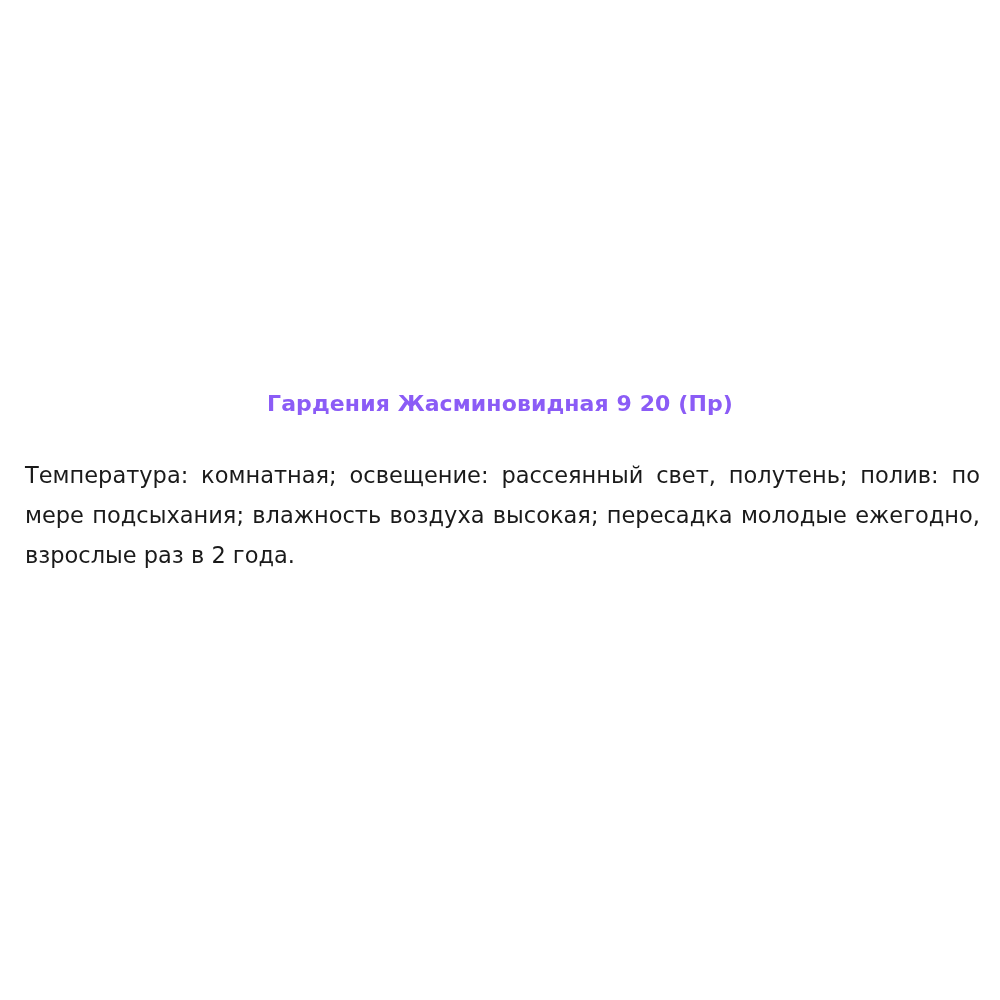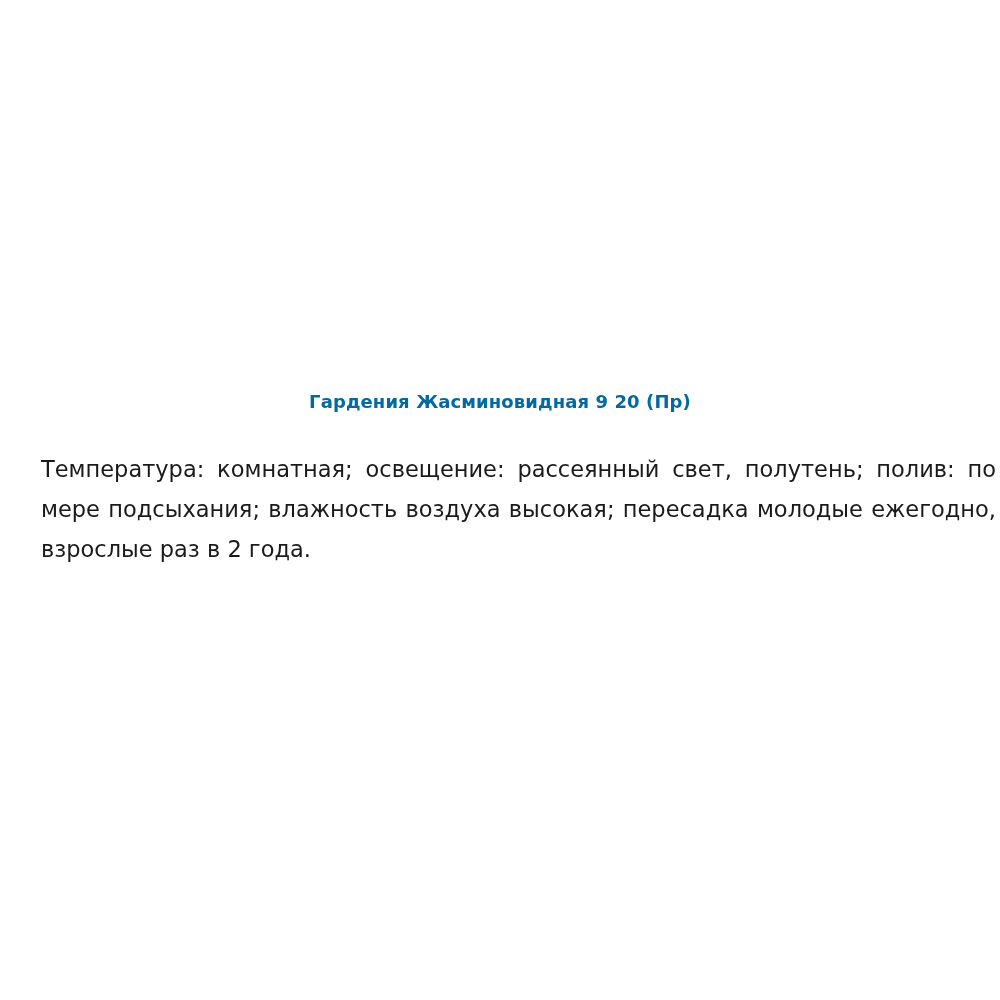--- a/index.html
+++ b/index.html
@@ -20,35 +20,35 @@
     height: 1000px;
     box-sizing: border-box;
   }
   .content {
     position: absolute;
     left: 25px;
     top: 390px;
     width: 950px;
   }
   .product-title {
-    font-size: 18px;
+    font-size: 22px;
     font-weight: bold;
     text-align: center;
     line-height: 1.3;
-    color: #0369a1;
+    color: #8b5cf6;
     margin: 0 0 36px 0;
     letter-spacing: 0.1px;
   }
   .description {
     font-size: 22.5px;
     line-height: 1.78;
     text-align: justify;
     text-justify: inter-word;
     color: #1a1a1a;
-    margin: 16px;
+    margin: 0;
     width: 955px;
     hyphens: none;
   }
 </style>
 </head>
 <body>
 
 <div class="page">
   <div class="content">
     <h1 class="product-title">Гардения Жасминовидная 9 20 (Пр)</h1>

